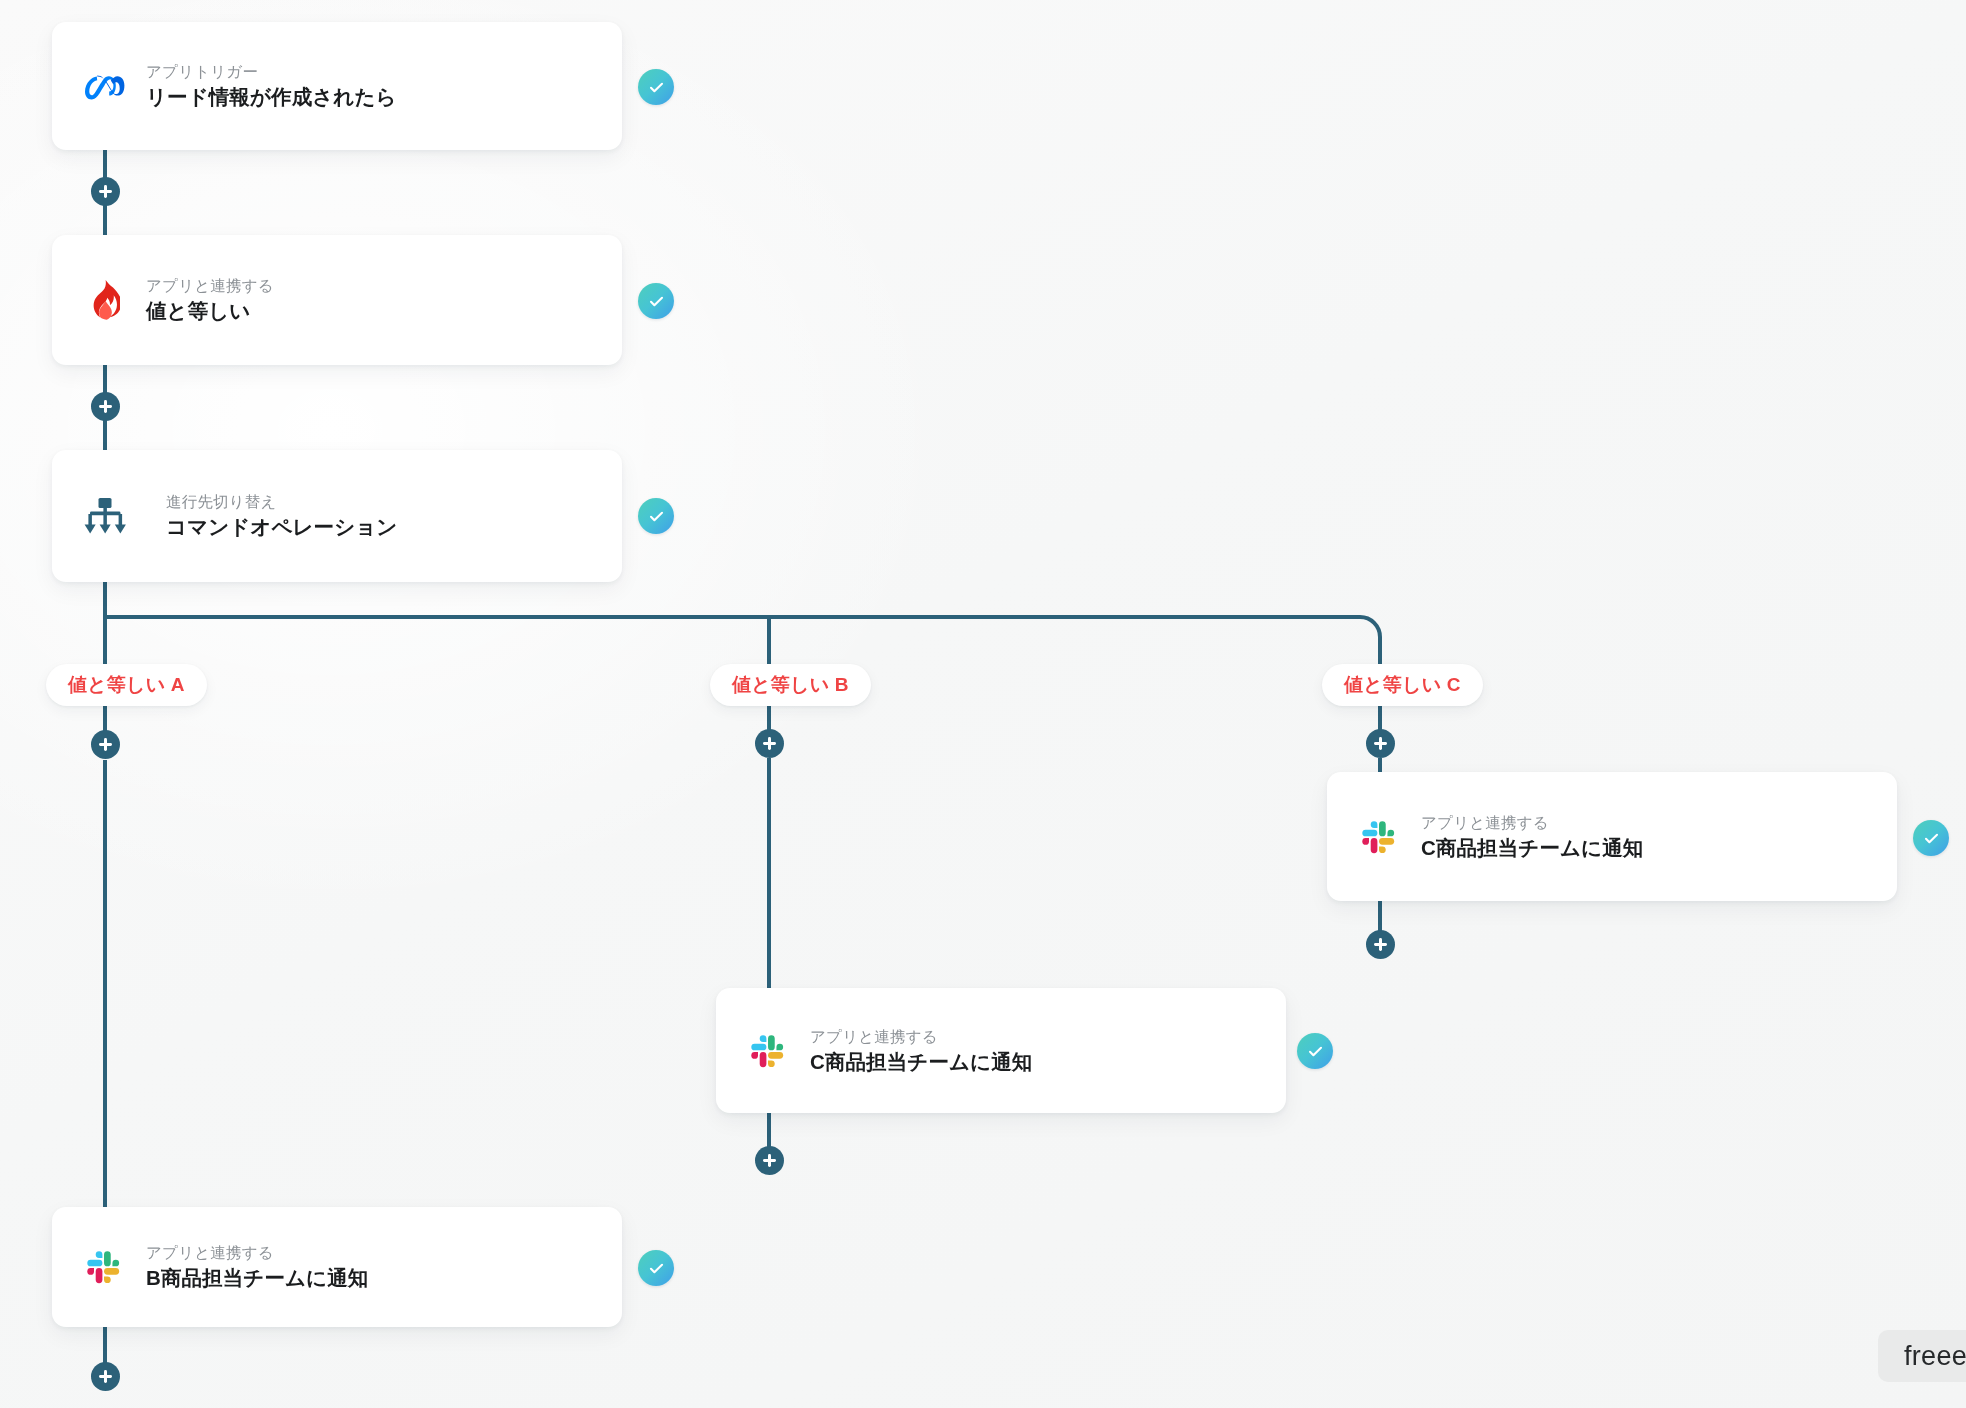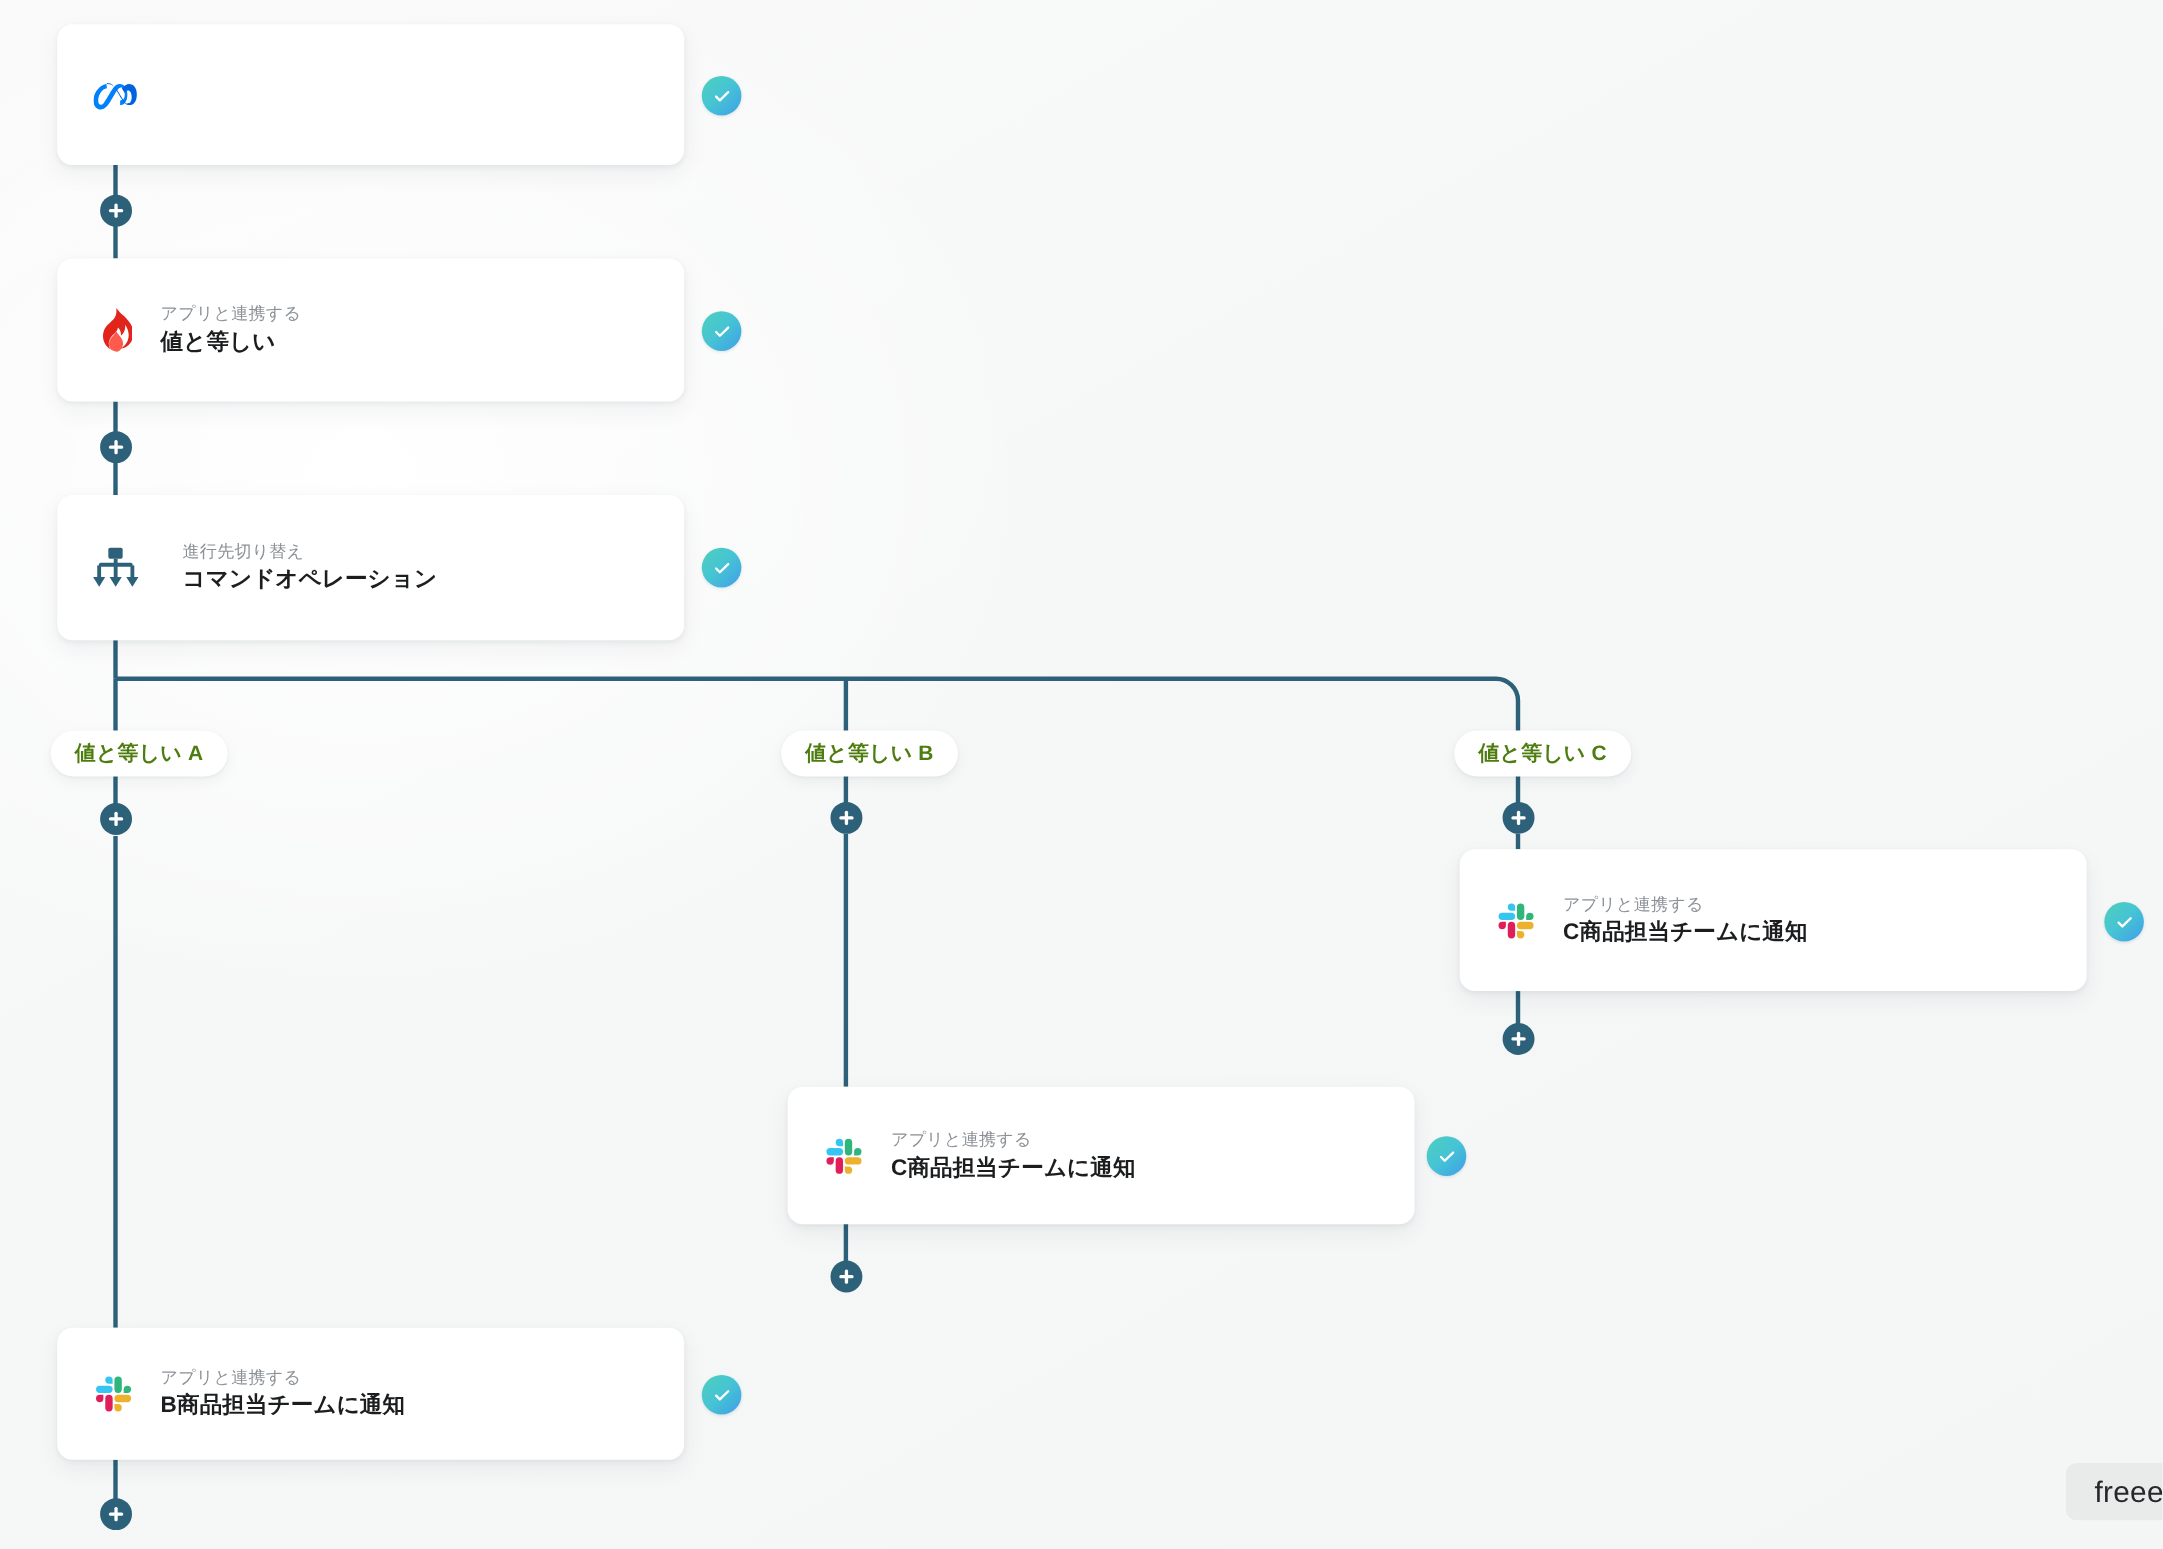--- a/index.html
+++ b/index.html
@@ -113,21 +113,21 @@
     position: absolute;
     height: 42px;
     padding: 0 22px;
     background: #ffffff;
     border-radius: 21px;
     display: flex;
     align-items: center;
     justify-content: center;
     font-size: 19px;
     font-weight: 700;
-    color: #4d7c0f;
+    color: #ef4444;
     letter-spacing: .2px;
     box-shadow: 0 1px 3px rgba(16,40,56,.06), 0 5px 14px rgba(16,40,56,.05);
     white-space: nowrap;
     box-sizing: border-box;
   }
 
   
   .brand-chip {
     position: absolute;
     height: 52px;
@@ -177,20 +177,24 @@
       <line x1="1380" y1="901" x2="1380" y2="940"></line>
     </g>
   </svg>
 
   <div class="card" style="left:52px; top:22px; width:570px; height:128px;">
     <div class="card-icon">
       <svg width="40" height="28" viewBox="0 0 40 28">
         <path d="M4.3 19.6c0 2.3 1 3.6 2.4 3.6 1.1 0 1.9-.6 3.1-2.3.4-.6 1.9-2.9 3.1-4.9l2.3-3.9c1.6-2.6 2.7-4.2 3.6-5.2C20 5.4 21.6 4.3 23.9 4.3c3.9 0 6.9 3.5 6.9 9.3 0 3.4-.7 5.9-2 7.6-1.2 1.6-2.8 2.3-4.6 2.3v-4.1c1.6 0 2.4-.3 3.1-1.3.7-1 1.1-2.4 1.1-4.3 0-3.9-1.4-6.2-3.4-6.2-1 0-2 .6-3.1 2-.6.7-1.4 2-2.5 3.8l-1.9 3.2c-2.8 4.7-3.5 5.9-4.9 7.5-2.4 2.7-4.2 3.4-6.1 3.4C2.5 27.5 0 24 0 19.5c0-2.2.4-4.3 1.2-6.1C2 11.4 3.1 9.8 4.5 8.4 6.5 6.3 9 4.7 11.8 4.4l.4 3.9C9.9 8.7 8.1 10 6.9 11.6c-1.7 2.2-2.6 4.9-2.6 8z" fill="#0081FB"></path>
         <path d="M12.2 4.4C15 4.3 17.4 5.3 19.6 7.6c1.4 1.5 2.9 3.6 4.7 6.7l1.3 2.2c1.6 2.6 2.5 4 3 4.6.7.8 1.2 1 1.9 1 1.6 0 2.4-.3 3.1-1.3.7-1 1.1-2.4 1.1-4.3 0-3.9-1.4-6.2-3.4-6.2-1 0-2 .6-3.1 2l-2.4-3.8C28.1 5.9 30 4.3 32.5 4.3c3.9 0 6.9 3.5 6.9 9.3 0 3.4-.7 5.9-2 7.6-1.2 1.6-2.8 2.3-4.6 2.3-2.1 0-3.6-.7-5.3-2.8-1.3-1.6-2.8-4-3.9-5.9l-3.3-5.6c-.8-1.4-1.6-2.4-2-2.9-1-1.2-2.3-2.6-4.5-2.6l-1.6-.3z" fill="#0064E1"></path>
       </svg>
+    </div>
+    <div class="card-text">
+      <div class="card-kicker">アプリトリガー</div>
+      <div class="card-title">リード情報が作成されたら</div>
     </div>
   </div>
   <div class="check-badge" style="left:638px; top:69px;">
     <svg width="19" height="19" viewBox="0 0 19 19">
         <path d="M4 9.8l3.4 3.4L15 5.8" fill="none" stroke="#fff" stroke-width="2.1" stroke-linecap="round" stroke-linejoin="round"></path>
       </svg>
   </div>
 
   <div class="plus-btn" style="left:91px; top:177px;"></div>
 

